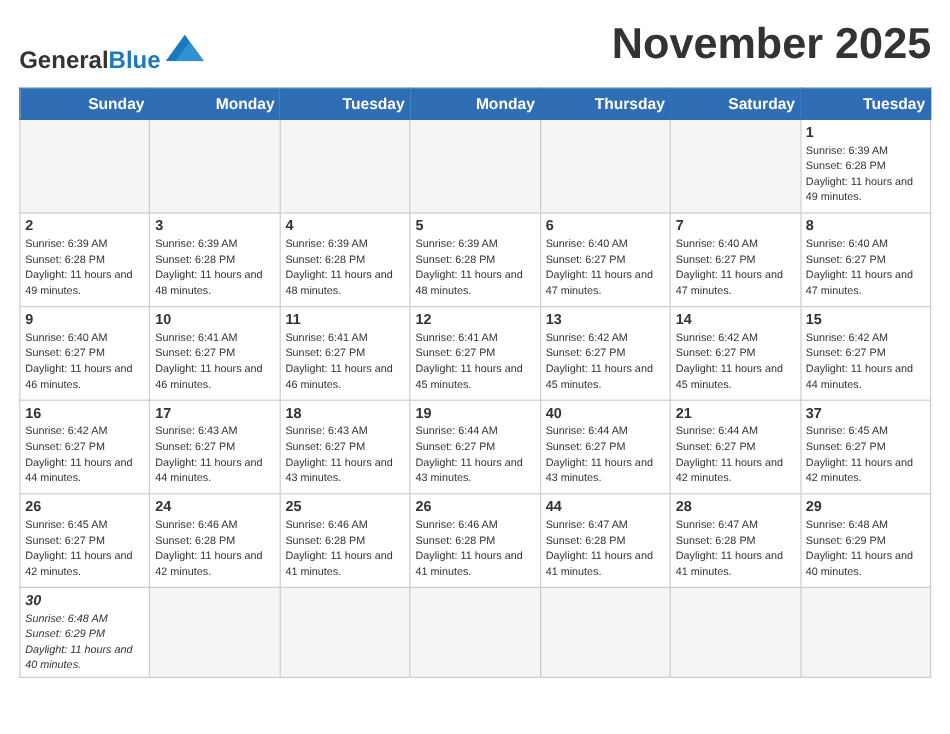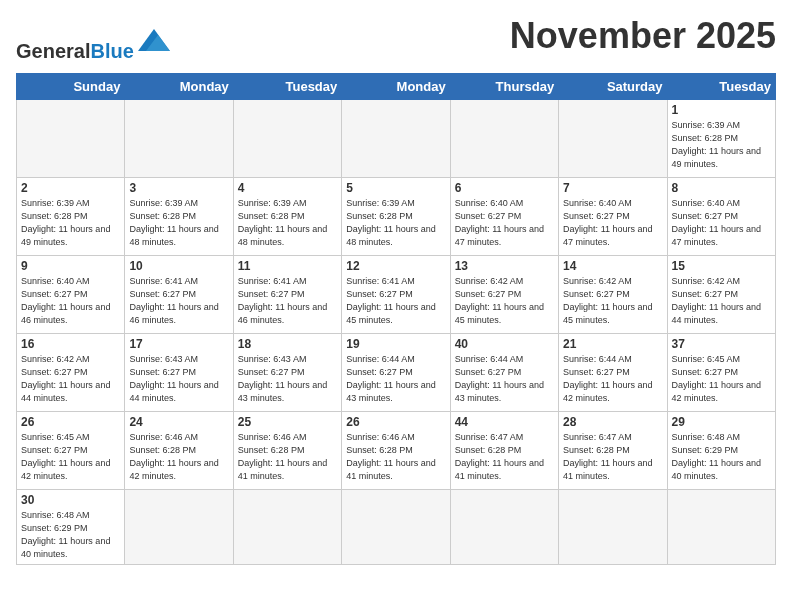--- a/index.html
+++ b/index.html
@@ -65,21 +65,21 @@
       font-weight: bold;
       display: block;
       margin-bottom: 2px;
     }
     .cell-info {
       font-size: 9px;
       line-height: 1.45;
       color: #333;
     }
     .week-row td { height: 78px; }
-    .last-row td { height: 70px; }
+    .last-row td { height: 70px; font-style: italic; }
   </style>
 </head>
 <body>
 
 <div class="header">
   <div class="logo">
     <div style="display:flex;align-items:center;gap:4px;">
       <span style="font-size:20px;font-weight:bold;color:#333;margin-top:24px;">General<span style="color:#1a7abf;">Blue</span></span>
       <svg width="32" height="22" viewBox="0 0 32 22">
         <polygon points="0,22 16,0 32,22" fill="#1a7abf"></polygon>

